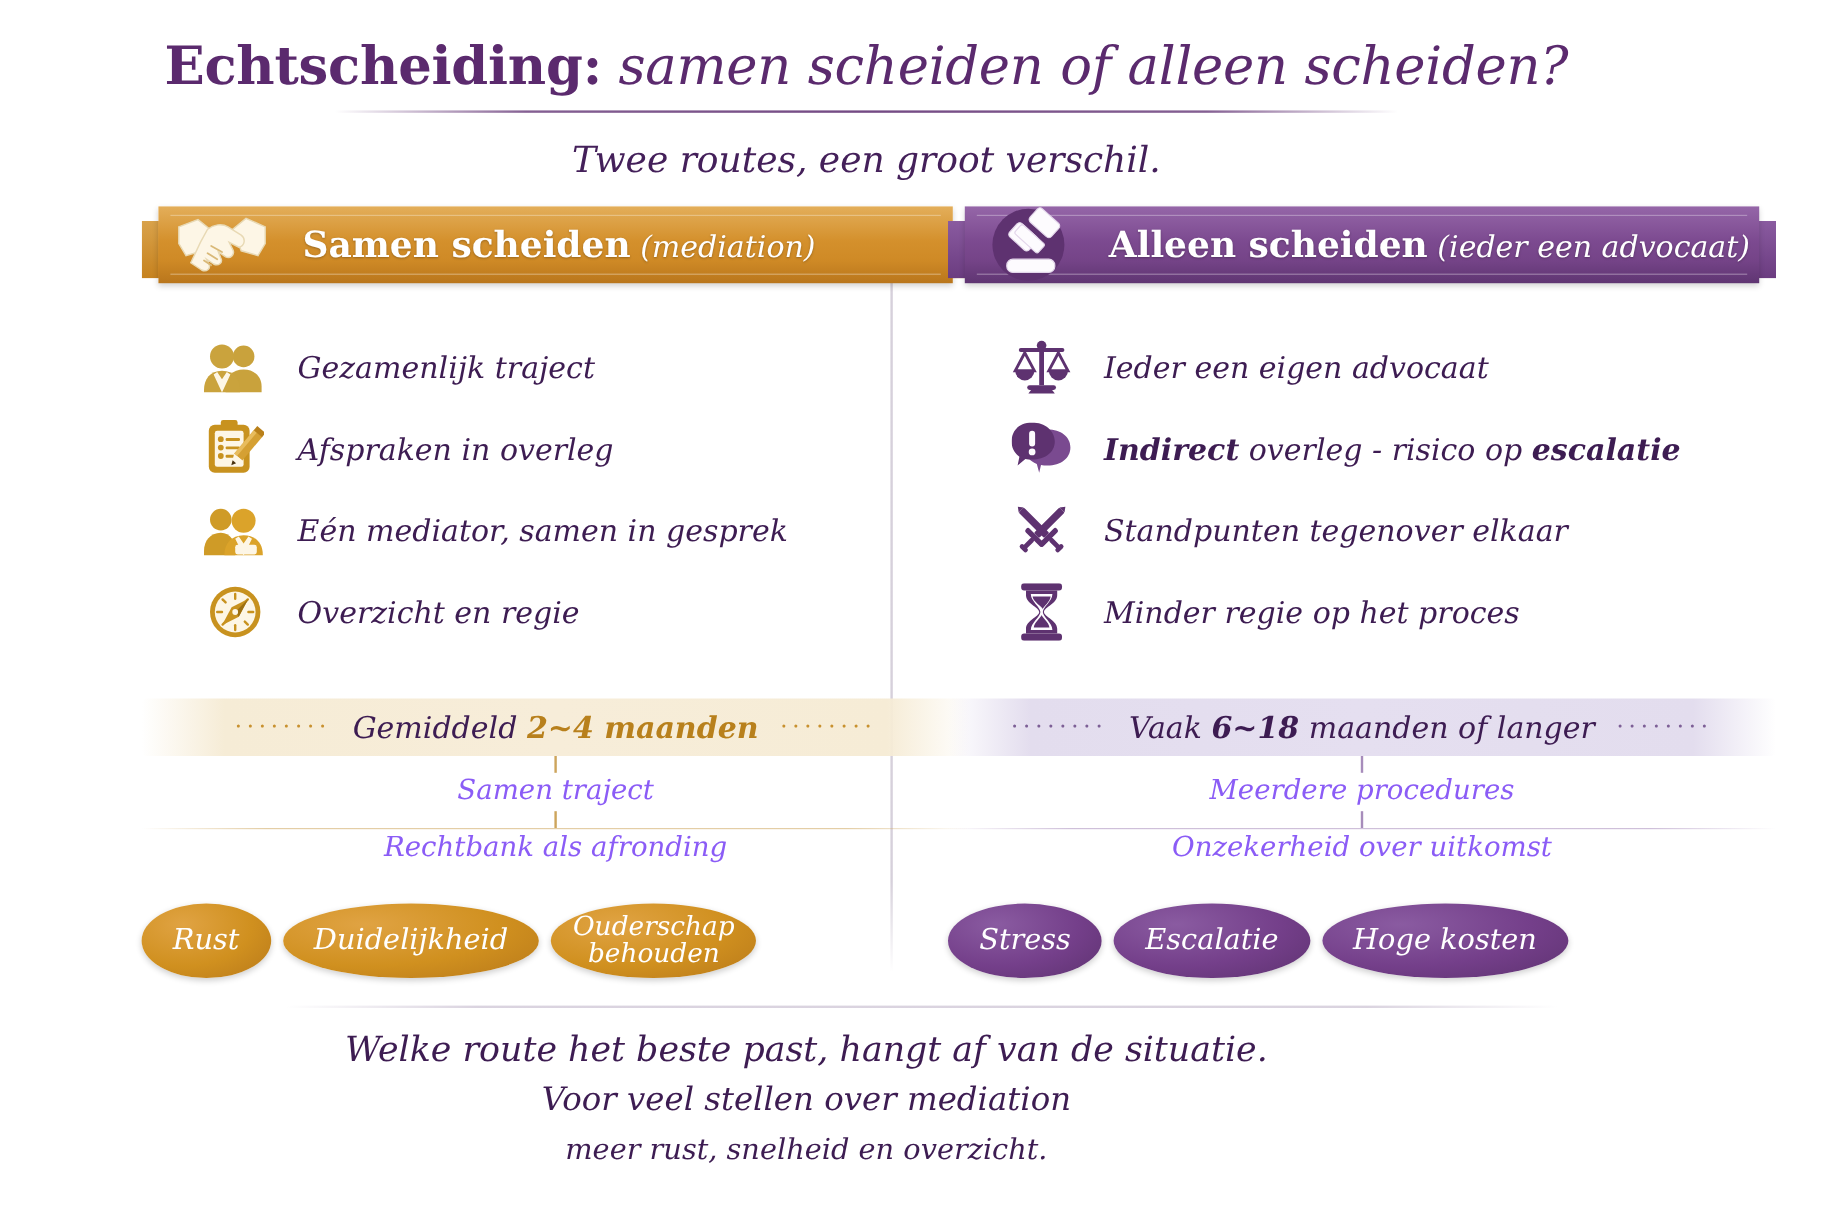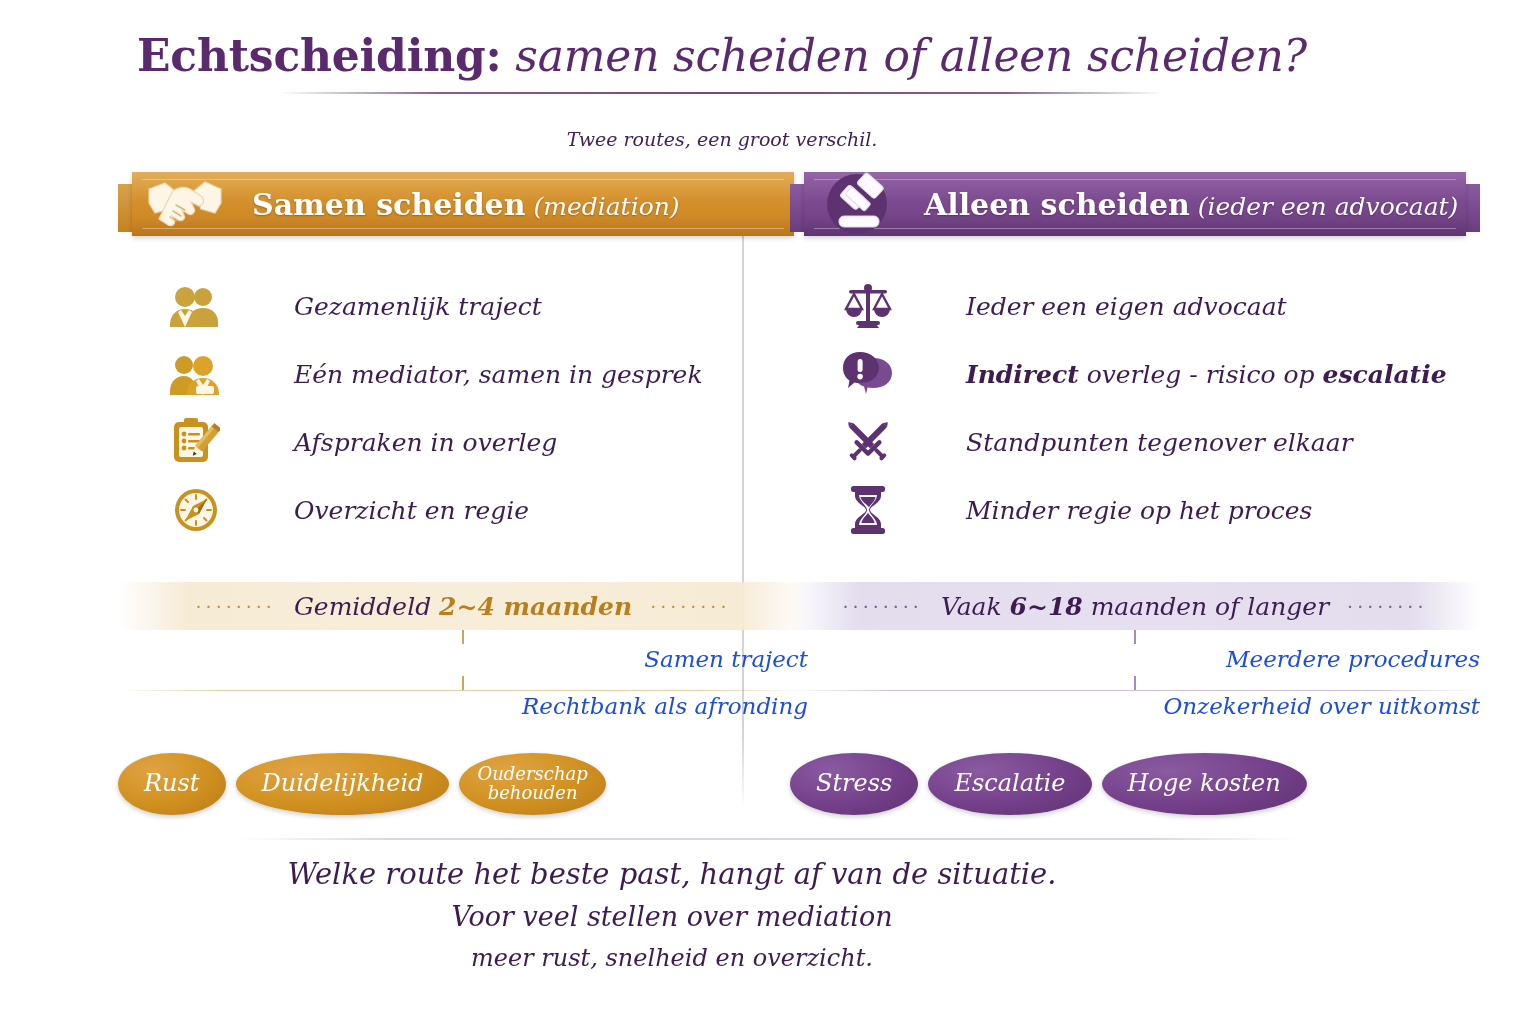--- a/index.html
+++ b/index.html
@@ -18,21 +18,21 @@
     font-size:44px;line-height:56px;color:#5b2a6e;letter-spacing:-0.2px;
     white-space:nowrap;
   }
   .title .t-bold{font-weight:bold;font-style:normal;}
   .title .t-ital{font-style:italic;font-weight:normal;}
   .title-rule{
     margin:8px auto 0;width:886px;height:2px;
     background:linear-gradient(to right,rgba(91,42,110,0) 0%,rgba(91,42,110,.75) 18%,rgba(91,42,110,.85) 50%,rgba(91,42,110,.75) 82%,rgba(91,42,110,0) 100%);
   }
   .subtitle{
-    margin-top:34px;font-style:italic;font-size:19px;color:#44205a;
+    margin-top:22px;font-style:italic;font-size:30px;color:#44205a;
   }
 
   
   .cols{position:absolute;left:0;top:170px;width:1536px;height:660px;}
   .divider{
     position:absolute;left:742px;top:8px;width:2px;height:632px;
     background:linear-gradient(to bottom,rgba(90,60,110,0) 0%,rgba(120,100,135,.30) 10%,rgba(120,100,135,.30) 88%,rgba(120,100,135,0) 100%);
   }
   .col{position:absolute;top:0;width:690px;}
   .col-left{left:118px;}
@@ -81,21 +81,21 @@
   }
   .ribbon-label{
     position:relative;z-index:2;margin-left:120px;color:#ffffff;
     font-size:30px;font-weight:bold;white-space:nowrap;
     text-shadow:0 1px 2px rgba(0,0,0,.28);
   }
   .ribbon-label .paren{font-size:25px;font-weight:normal;font-style:italic;}
 
   
   .features{margin-top:26px;padding-left:50px;}
-  .feature{display:flex;align-items:center;height:68px;gap:46px;}
+  .feature{display:flex;align-items:center;height:68px;}
   .f-icon{width:56px;height:52px;flex:0 0 56px;display:flex;align-items:center;justify-content:center;}
   .f-text{
     margin-left:24px;font-style:italic;font-size:25px;color:#3d1c52;white-space:nowrap;
   }
   .f-text b{font-weight:bold;font-style:italic;}
 
   
   .timeline{margin-top:38px;position:relative;}
   .tl-band{
     position:relative;height:48px;display:flex;align-items:center;justify-content:center;
@@ -109,37 +109,37 @@
   .tl-head{
     font-style:italic;font-size:25px;color:#3d1c52;margin:0 18px;white-space:nowrap;
   }
   .tl-head .hl-gold{color:#b8801c;font-weight:bold;font-style:italic;}
   .tl-head .hl-purple{color:#3d1c52;font-weight:bold;font-style:italic;}
 
   .tl-tick{width:2px;height:14px;margin:0 auto;}
   .tl-tick.gold{background:#cda55c;}
   .tl-tick.purple{background:#a78cbb;}
   .tl-step{
-    text-align:right;font-style:italic;font-size:23px;color:#1d4ed8;
+    text-align:center;font-style:italic;font-size:23px;color:#8b5cf6;
     padding:2px 0 4px;white-space:nowrap;
   }
   .tl-rule{height:1px;}
   .tl-rule.gold{background:linear-gradient(to right,rgba(205,165,92,0) 0%,rgba(205,165,92,.55) 15%,rgba(205,165,92,.55) 85%,rgba(205,165,92,0) 100%);}
   .tl-rule.purple{background:linear-gradient(to right,rgba(167,140,187,0) 0%,rgba(167,140,187,.55) 15%,rgba(167,140,187,.55) 85%,rgba(167,140,187,0) 100%);}
 
   
   .pills{margin-top:30px;display:flex;justify-content:flex-start;gap:10px;}
   .pill{
     display:flex;align-items:center;justify-content:center;text-align:center;
     height:62px;border-radius:50%/50%;color:#ffffff;
     font-style:italic;font-size:24px;line-height:1.05;
     padding:0 26px;white-space:nowrap;
     box-shadow:0 2px 5px rgba(0,0,0,.2);
   }
-  .pill.two-line{white-space:normal;font-size:18px;padding:0 18px;}
+  .pill.two-line{white-space:normal;font-size:22px;padding:0 18px;}
   .pill.gold{background:radial-gradient(ellipse at 32% 28%,#e0a343 0%,#d0901f 55%,#b8791a 100%);}
   .pill.purple{background:radial-gradient(ellipse at 32% 28%,#8a5ba1 0%,#743f8a 55%,#5e3270 100%);}
 
   
   .foot-rule{
     position:absolute;left:238px;top:838px;width:1060px;height:2px;
     background:linear-gradient(to right,rgba(150,130,165,0) 0%,rgba(150,130,165,.35) 15%,rgba(150,130,165,.35) 85%,rgba(150,130,165,0) 100%);
   }
   .footer{position:absolute;left:0;top:852px;width:1344px;text-align:center;color:#3d1c52;font-style:italic;}
   .foot1{font-size:29px;line-height:44px;}
@@ -203,38 +203,20 @@
                 <path d="M15 24C5 24 0 31 0 40v2h30v-2c0-9-5-16-15-16z"></path>
               </g>
               <path d="M11 25 L15 31 L19 25 L22 27 L15 42 L8 27 Z" fill="#fdf6e6"></path>
             </svg>
           </span>
           <span class="f-text">Gezamenlijk traject</span>
         </div>
 
         <div class="feature">
           <span class="f-icon">
-            <svg width="52" height="42" viewBox="0 0 52 42">
-              <g fill="#cf9b27">
-                <circle cx="14" cy="12" r="9"></circle>
-                <path d="M14 23C5 23 0 30 0 38v4h26v-4c0-8-4-15-12-15z"></path>
-              </g>
-              <g fill="#dba32a">
-                <circle cx="33" cy="13" r="10"></circle>
-                <path d="M33 25c-10 0-16 7-16 16v1h32v-1c0-9-6-16-16-16z"></path>
-              </g>
-              <path d="M29 26 L33 32 L37 26 L40 28 L33 42 L26 28 Z" fill="#fdf6e6"></path>
-              <rect x="26" y="33" width="18" height="8" rx="2" fill="#fdf6e6"></rect>
-            </svg>
-          </span>
-          <span class="f-text">Eén mediator, samen in gesprek</span>
-        </div>
-
-        <div class="feature">
-          <span class="f-icon">
             <svg width="48" height="48" viewBox="0 0 48 48">
               <rect x="2" y="4" width="34" height="40" rx="5" fill="#c8921f"></rect>
               <rect x="7" y="9" width="24" height="30" rx="2" fill="#fdf6e6"></rect>
               <g fill="#c8921f">
                 <circle cx="12" cy="16" r="2.4"></circle>
                   <rect x="16" y="15" width="12" height="2.4" rx="1"></rect>
                 <circle cx="12" cy="23" r="2.4"></circle>
                   <rect x="16" y="22" width="12" height="2.4" rx="1"></rect>
                 <circle cx="12" cy="30" r="2.4"></circle>
                   <rect x="16" y="29" width="9" height="2.4" rx="1"></rect>
@@ -243,20 +225,38 @@
               <g transform="rotate(40 30 26)">
                 <rect x="26" y="6" width="9" height="26" fill="#d5a033"></rect>
                 <rect x="26" y="6" width="3.2" height="26" fill="#e8bc5d"></rect>
                 <path d="M26 32 L35 32 L30.5 41 Z" fill="#fdf6e6"></path>
                 <path d="M28.6 37 L32.4 37 L30.5 41 Z" fill="#4a3210"></path>
                 <rect x="26" y="2" width="9" height="4.5" fill="#b9801a"></rect>
               </g>
             </svg>
           </span>
           <span class="f-text">Afspraken in overleg</span>
+        </div>
+
+        <div class="feature">
+          <span class="f-icon">
+            <svg width="52" height="42" viewBox="0 0 52 42">
+              <g fill="#cf9b27">
+                <circle cx="14" cy="12" r="9"></circle>
+                <path d="M14 23C5 23 0 30 0 38v4h26v-4c0-8-4-15-12-15z"></path>
+              </g>
+              <g fill="#dba32a">
+                <circle cx="33" cy="13" r="10"></circle>
+                <path d="M33 25c-10 0-16 7-16 16v1h32v-1c0-9-6-16-16-16z"></path>
+              </g>
+              <path d="M29 26 L33 32 L37 26 L40 28 L33 42 L26 28 Z" fill="#fdf6e6"></path>
+              <rect x="26" y="33" width="18" height="8" rx="2" fill="#fdf6e6"></rect>
+            </svg>
+          </span>
+          <span class="f-text">Eén mediator, samen in gesprek</span>
         </div>
 
         <div class="feature">
           <span class="f-icon">
             <svg width="46" height="46" viewBox="0 0 46 46">
               <circle cx="23" cy="23" r="21" fill="#c8921f"></circle>
               <circle cx="23" cy="23" r="17" fill="#fdf6e6"></circle>
               <g stroke="#c8921f" stroke-width="2" stroke-linecap="round">
                 <path d="M23 8 L23 12"></path>
                   <path d="M23 34 L23 38"></path>

